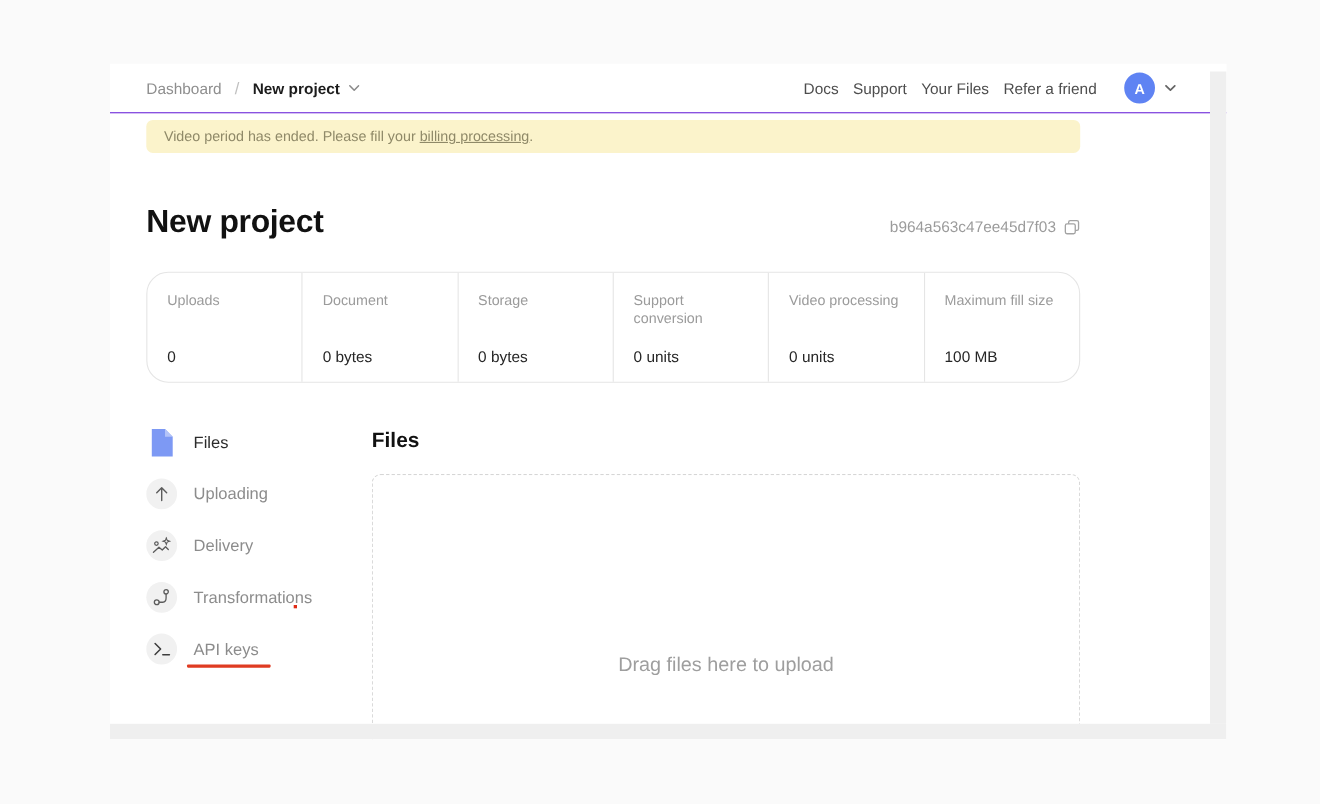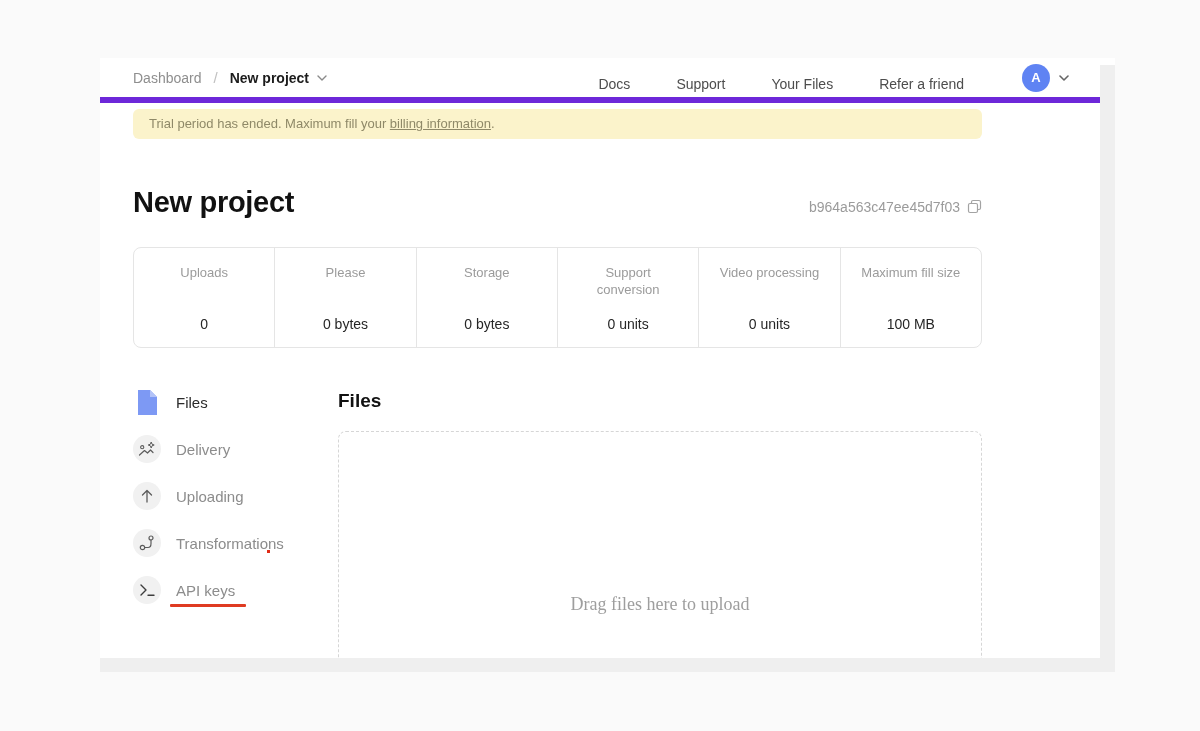--- a/index.html
+++ b/index.html
@@ -24,32 +24,32 @@
     background: #efefef;
   }
   .track-h {
     position: absolute; left: 0; bottom: 0;
     width: 100%; height: 14px;
     background: #efefef;
   }
   
   .topbar {
     height: 45px;
-    border-bottom: 6px solid #6d28d9;
+    border-bottom: 1px solid #6d28d9;
     display: flex; align-items: center; justify-content: space-between;
     padding: 0 46px 0 33px;
   }
   .breadcrumb { display: flex; align-items: center; gap: 12px; font-size: 14px; }
   .crumb-root { color: #8e8e8e; cursor: pointer; }
   .crumb-sep { color: #c0c0c0; font-size: 15px; }
   .crumb-current {
     color: #1c1c1c; font-weight: 600; cursor: pointer;
     display: flex; align-items: center; gap: 8px;
   }
-  .topnav { display: flex; align-items: flex-end; gap: 46px; }
+  .topnav { display: flex; align-items: center; gap: 13px; }
   .topnav a { font-size: 14px; color: #4d4d4d; text-decoration: none; cursor: pointer; }
   .user-menu { display: flex; align-items: center; gap: 9px; margin-left: 12px; cursor: pointer; }
   .avatar {
     width: 28px; height: 28px; border-radius: 50%;
     background: #5f83f3; color: #ffffff;
     font-size: 13px; font-weight: 700;
     display: flex; align-items: center; justify-content: center;
   }
   .chev { display: inline-block; }
   
@@ -62,28 +62,28 @@
     font-size: 13px;
     color: #8f8968;
   }
   .banner a { color: #8f8968; text-decoration: underline; cursor: pointer; }
   
   .title-row {
     margin: 47px 0 0 33px; width: 849px;
     display: flex; justify-content: space-between; align-items: baseline;
   }
   .page-title { font-size: 29px; font-weight: 700; letter-spacing: -0.3px; color: #111; }
-  .project-id-wrap { display: flex; align-items: flex-start; gap: 7px; color: #9b9b9b; }
+  .project-id-wrap { display: flex; align-items: flex-end; gap: 7px; color: #9b9b9b; }
   .project-id { font-size: 14px; }
   .copy-btn { background: none; border: none; cursor: pointer; padding: 0; line-height: 0; }
   
   .stats {
     margin: 28px 0 0 33px; width: 849px; height: 101px;
-    border: 1px solid #e5e5e5; border-radius: 8px;
-    display: flex; background: #fff; text-align: center;
+    border: 1px solid #e5e5e5; border-radius: 20px;
+    display: flex; background: #fff;
   }
   .stat-cell {
     flex: 1; padding: 16px 18px 15px;
     display: flex; flex-direction: column; justify-content: space-between;
   }
   .stat-cell + .stat-cell { border-left: 1px solid #e5e5e5; }
   .stat-label { font-size: 13px; line-height: 17px; color: #9b9b9b; }
   .stat-value { font-size: 14px; color: #262626; }
   
   .section { display: flex; margin: 40px 0 0 33px; width: 849px; }
@@ -111,21 +111,21 @@
   
   .main-area { flex: 1; }
   .files-heading { font-size: 19px; font-weight: 700; color: #111; margin-top: 2px; }
   .dropzone {
     margin-top: 19px; height: 340px;
     border: 1px dashed #d6d6d6; border-radius: 8px;
     position: relative; cursor: pointer;
   }
   .dropzone-text {
     position: absolute; top: 162px; left: 0; width: 100%;
-    text-align: center; font-size: 18px; color: #9e9e9e; font-family: Liberation Serif, serif;
+    text-align: center; font-size: 18px; color: #9e9e9e;
   }
   svg { display: block; }
 </style>
 </head>
 <body>
 
 <div class="window">
 
   <div class="topbar">
     <div class="breadcrumb">
@@ -150,21 +150,21 @@
         <span class="chev">
           <svg width="10" height="6" viewBox="0 0 10 6">
               <polyline points="1,1 5,5 9,1" fill="none" stroke="#666" stroke-width="1.6" stroke-linecap="round" stroke-linejoin="round"></polyline>
             </svg>
         </span>
       </span>
     </div>
   </div>
 
   <div class="banner">
-    <span>Trial period has ended. Maximum fill your </span><a>billing information</a><span>.</span>
+    <span>Video period has ended. Please fill your </span><a>billing processing</a><span>.</span>
   </div>
 
   <div class="title-row">
     <h1 class="page-title">New project</h1>
     <div class="project-id-wrap">
       <span class="project-id">b964a563c47ee45d7f03</span>
       <button class="copy-btn">
         <span>
           <svg width="15" height="15" viewBox="0 0 15 15">
               <rect x="4.5" y="1.5" width="9" height="9" rx="1.5" fill="#fff" stroke="#a3a3a3" stroke-width="1.2"></rect>
@@ -174,21 +174,21 @@
       </button>
     </div>
   </div>
 
   <div class="stats">
     <div class="stat-cell">
       <span class="stat-label">Uploads</span>
       <span class="stat-value">0</span>
     </div>
     <div class="stat-cell">
-      <span class="stat-label">Please</span>
+      <span class="stat-label">Document</span>
       <span class="stat-value">0 bytes</span>
     </div>
     <div class="stat-cell">
       <span class="stat-label">Storage</span>
       <span class="stat-value">0 bytes</span>
     </div>
     <div class="stat-cell">
       <span class="stat-label">Support conversion</span>
       <span class="stat-value">0 units</span>
     </div>
@@ -211,40 +211,40 @@
           <svg width="23" height="27" viewBox="0 0 23 27">
             <path d="M2 1 H14 L21 8 V26 H2 Z" fill="#7d99f4"></path>
             <path d="M14 1 L14 8 H21 Z" fill="#b3c3f8"></path>
           </svg>
         </span>
         <span class="nav-label">Files</span>
       </div>
 
       <div class="nav-item">
         <span class="icon-chip">
+          <svg width="16" height="16" viewBox="0 0 16 16">
+              <path d="M8 14 V3 M3.5 7 L8 2.5 L12.5 7" fill="none" stroke="#5c5c5c" stroke-width="1.3" stroke-linecap="round" stroke-linejoin="round"></path>
+            </svg>
+        </span>
+        <span class="nav-label">Uploading</span>
+      </div>
+
+      <div class="nav-item">
+        <span class="icon-chip">
           <svg width="18" height="16" viewBox="0 0 18 16">
             <circle cx="4.2" cy="6.2" r="1.6" fill="none" stroke="#5c5c5c" stroke-width="1.1"></circle>
             <path d="M1.5 14 L6.5 9.5 L9.5 12 L12.5 9 L15 11.5" fill="none" stroke="#5c5c5c" stroke-width="1.2" stroke-linecap="round" stroke-linejoin="round"></path>
             <path d="M13.2 1 L14 3.2 L16.2 4 L14 4.8 L13.2 7 L12.4 4.8 L10.2 4 L12.4 3.2 Z" fill="none" stroke="#5c5c5c" stroke-width="1"></path>
           </svg>
         </span>
         <span class="nav-label">Delivery</span>
       </div>
 
       <div class="nav-item">
         <span class="icon-chip">
-          <svg width="16" height="16" viewBox="0 0 16 16">
-              <path d="M8 14 V3 M3.5 7 L8 2.5 L12.5 7" fill="none" stroke="#5c5c5c" stroke-width="1.3" stroke-linecap="round" stroke-linejoin="round"></path>
-            </svg>
-        </span>
-        <span class="nav-label">Uploading</span>
-      </div>
-
-      <div class="nav-item">
-        <span class="icon-chip">
           <svg width="17" height="18" viewBox="0 0 17 18">
             <circle cx="3.5" cy="13.5" r="2.2" fill="none" stroke="#5c5c5c" stroke-width="1.2"></circle>
             <path d="M5.7 13.5 H9 C11.2 13.5 12 12 12 9.5 V6" fill="none" stroke="#5c5c5c" stroke-width="1.2" stroke-linecap="round"></path>
             <circle cx="12" cy="4" r="2" fill="none" stroke="#5c5c5c" stroke-width="1.2"></circle>
           </svg>
         </span>
         <span class="nav-label">Transformations<span class="red-dot"></span></span>
       </div>
 
 

